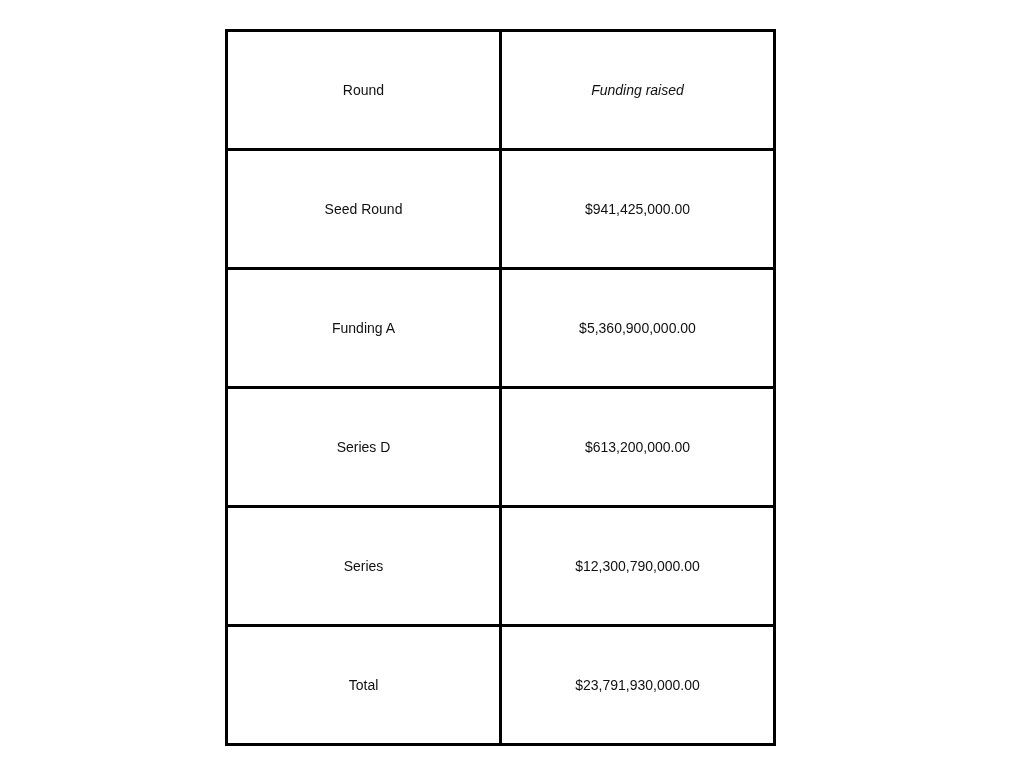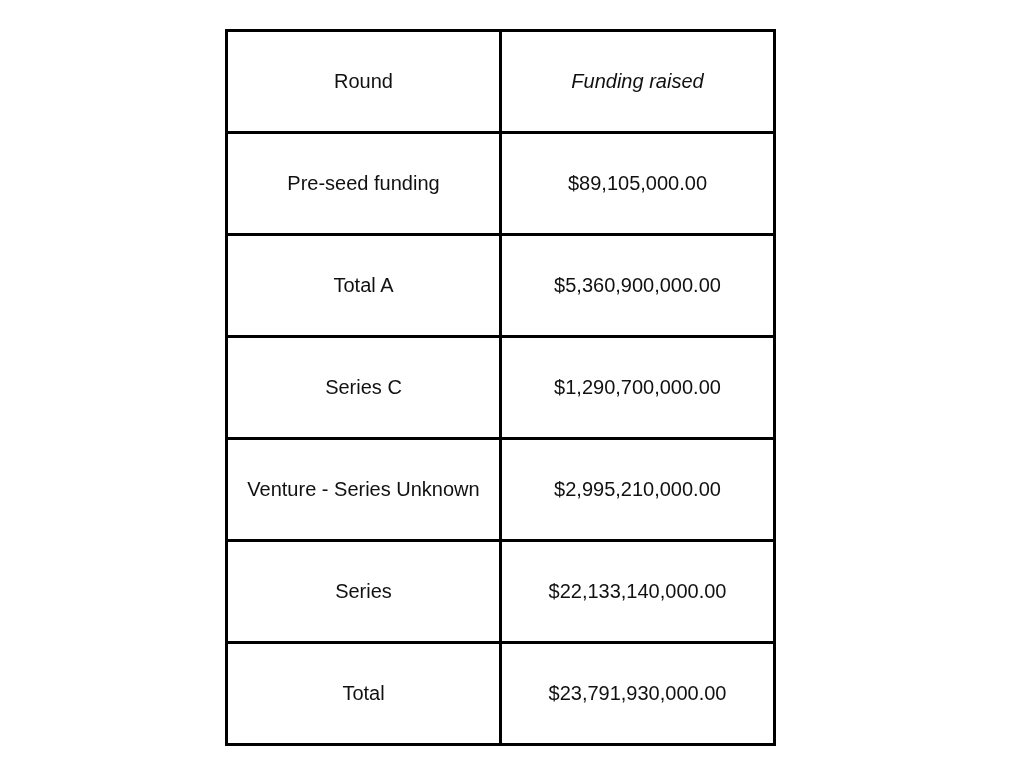--- a/index.html
+++ b/index.html
@@ -25,57 +25,53 @@
     table {
       border-collapse: collapse;
       width: 100%;
       height: 100%;
       table-layout: fixed;
     }
     td {
       border: 3px solid #000000;
       text-align: center;
       vertical-align: middle;
-      font-size: 20px;
+      font-size: 14px;
       height: 71.7px;
       padding: 0;
       color: #111111;
     }
     td.col-round { width: 271px; }
     td.col-funding { width: 271px; font-style: italic; }
   </style>
 </head>
 <body>
 
 <div class="table-wrap">
   <table>
     <tbody>
       <tr>
         <td class="col-round">Round</td>
         <td class="col-funding">Funding raised</td>
       </tr>
       <tr>
-        <td>Pre-seed funding</td>
-        <td>$89,105,000.00</td>
+        <td>Seed Round</td>
+        <td>$941,425,000.00</td>
       </tr>
       <tr>
-        <td>Total A</td>
+        <td>Funding A</td>
         <td>$5,360,900,000.00</td>
       </tr>
       <tr>
-        <td>Series C</td>
-        <td>$1,290,700,000.00</td>
-      </tr>
-      <tr>
-        <td>Venture - Series Unknown</td>
-        <td>$2,995,210,000.00</td>
+        <td>Series D</td>
+        <td>$613,200,000.00</td>
       </tr>
       <tr>
         <td>Series</td>
-        <td>$22,133,140,000.00</td>
+        <td>$12,300,790,000.00</td>
       </tr>
       <tr>
         <td>Total</td>
         <td>$23,791,930,000.00</td>
       </tr>
     </tbody>
   </table>
 </div>
 
 </body></html>

